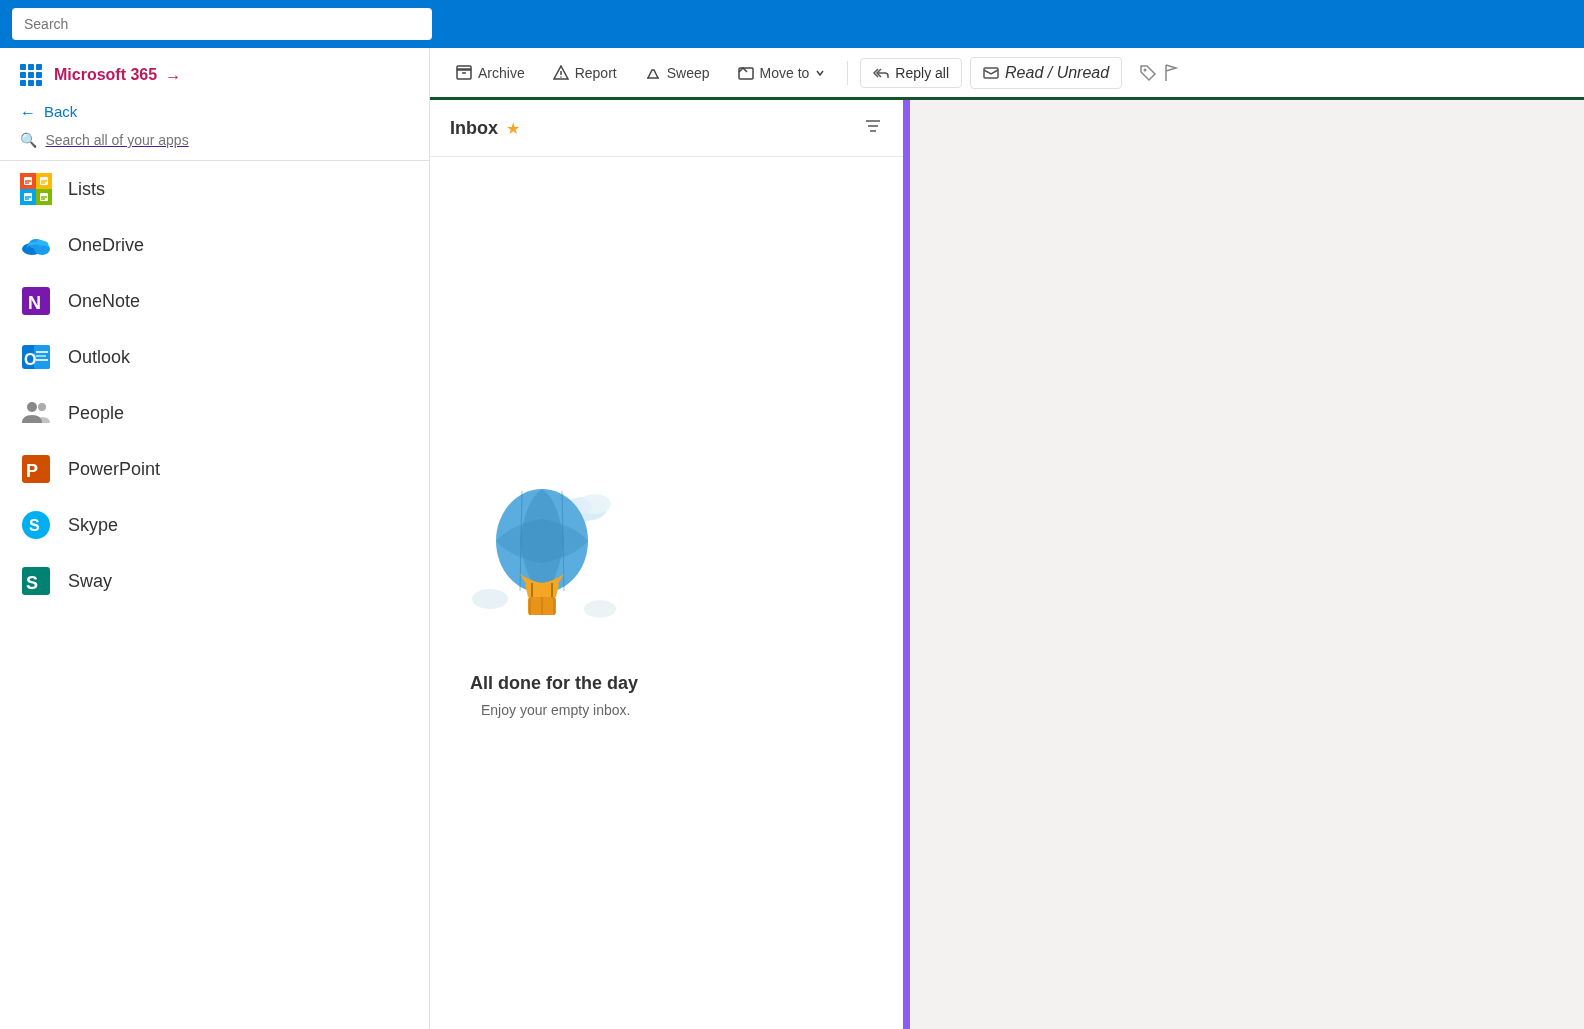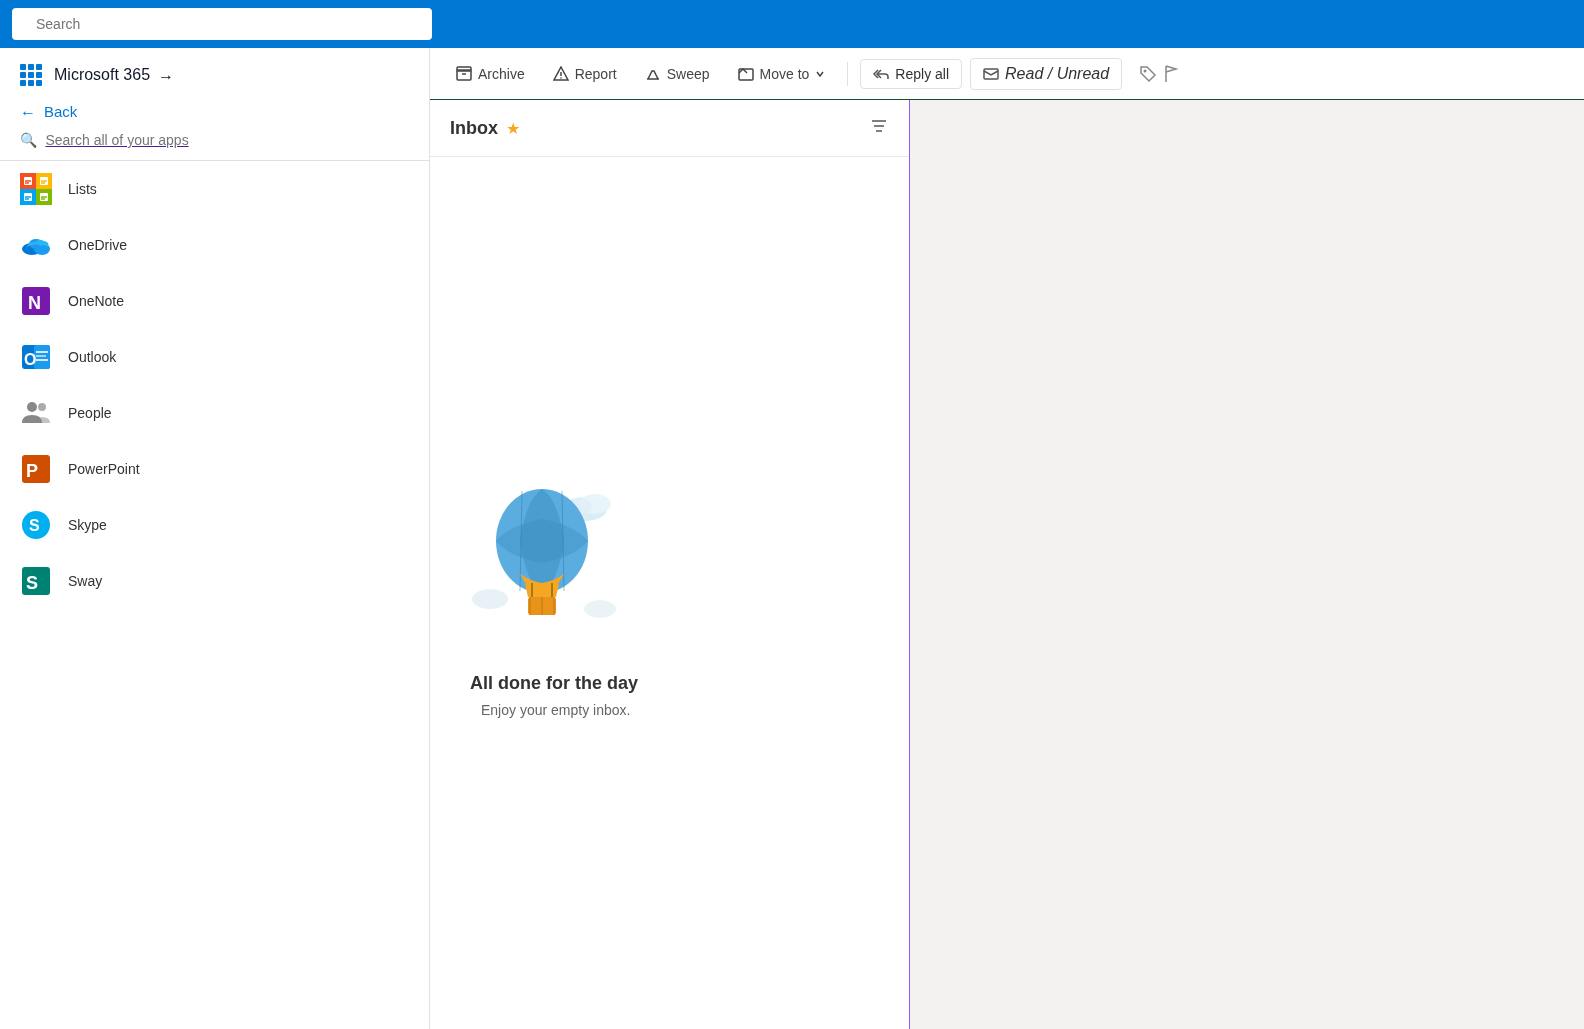--- a/index.html
+++ b/index.html
@@ -15,21 +15,21 @@
       gap: 12px;
       flex-shrink: 0;
     }
     .top-bar-search {
       flex: 1;
       max-width: 420px;
       height: 32px;
       background: white;
       border: none;
       border-radius: 4px;
-      padding: 0 24px;
+      padding: 0 12px;
       font-size: 14px;
       color: #333;
     }
 
     
     .main-content {
       display: flex;
       flex: 1;
       overflow: hidden;
     }
@@ -46,23 +46,23 @@
     .app-panel-header {
       padding: 16px 20px 8px 20px;
       display: flex;
       align-items: center;
       gap: 12px;
     }
     .ms365-link {
       display: flex;
       align-items: center;
       gap: 8px;
-      color: #0f172a;
+      color: #be185d;
       font-size: 16px;
-      font-weight: 400;
+      font-weight: 700;
       text-decoration: none;
       cursor: pointer;
     }
     .waffle-icon {
       display: grid;
       grid-template-columns: repeat(3, 6px);
       grid-template-rows: repeat(3, 6px);
       gap: 2px;
       cursor: pointer;
     }
@@ -122,21 +122,21 @@
     }
     .app-icon {
       width: 32px;
       height: 32px;
       display: flex;
       align-items: center;
       justify-content: center;
       flex-shrink: 0;
     }
     .app-name {
-      font-size: 14px;
+      font-size: 18px;
       color: #333;
     }
     .app-more-btn {
       margin-left: auto;
       color: #555;
       font-size: 18px;
       display: flex;
       align-items: center;
     }
 
@@ -147,21 +147,21 @@
       flex-direction: column;
       background: #f3f2f1;
     }
     .email-toolbar {
       height: 52px;
       background: white;
       display: flex;
       align-items: center;
       padding: 0 16px;
       gap: 8px;
-      border-bottom: 1px solid #14532d;
+      border-bottom: 3px solid #14532d;
     }
     .toolbar-btn {
       display: flex;
       align-items: center;
       gap: 6px;
       padding: 6px 10px;
       border: none;
       background: transparent;
       cursor: pointer;
       color: #444;
@@ -203,21 +203,21 @@
 
     
     .email-body {
       display: flex;
       flex: 1;
       overflow: hidden;
     }
     .inbox-list {
       width: 480px;
       background: white;
-      border-right: 1px solid #8b5cf6;
+      border-right: 7px solid #8b5cf6;
       display: flex;
       flex-direction: column;
       flex-shrink: 0;
     }
     .inbox-header {
       display: flex;
       align-items: center;
       justify-content: space-between;
       padding: 16px 20px;
       border-bottom: 1px solid #e8e8e8;

